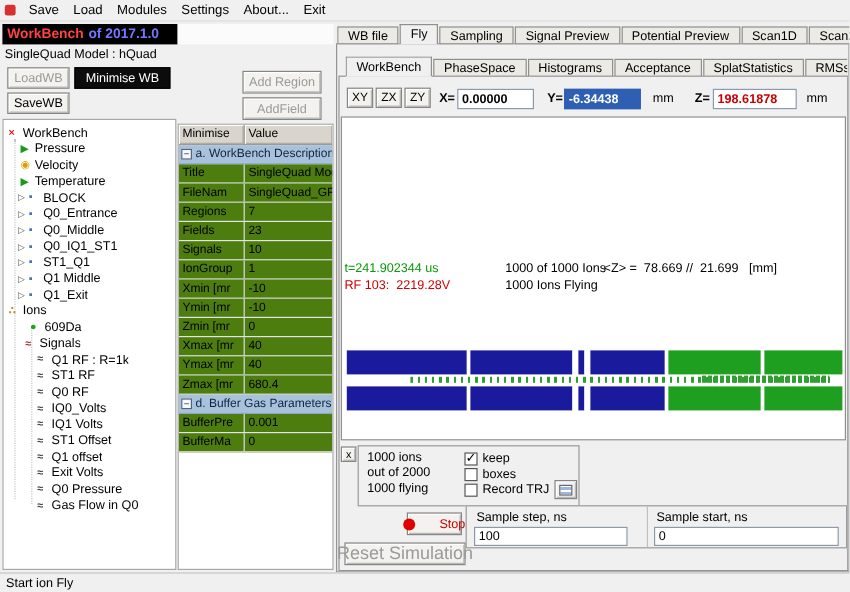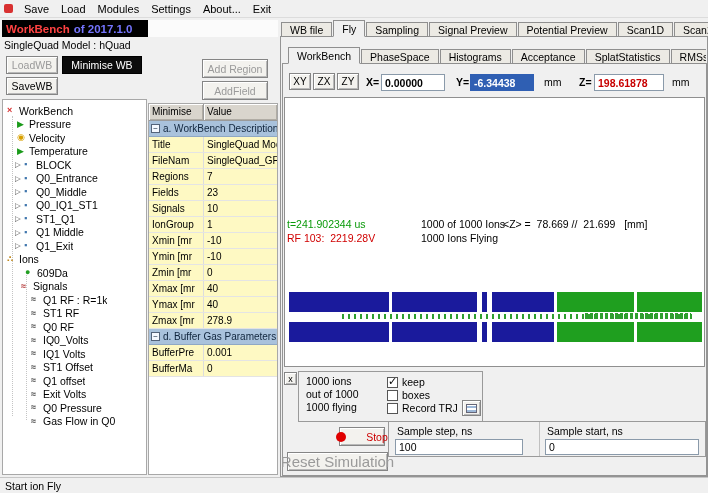--- a/index.html
+++ b/index.html
@@ -44,21 +44,21 @@
   .expander.show::before{content:"▷"}
   .ticon{flex:none;width:12px;font-size:9px;line-height:1;font-weight:bold}
   .tlabel{overflow:hidden}
 
   
   .table-panel{left:148px;top:103px;width:130px;height:372px;background:#fff;border:1px solid #a8a8a8;overflow:hidden}
   .thead{display:flex;height:17px;background:#d9d5cd;border-bottom:1px solid #9a9a9a}
   .th{font-size:10px;padding:2px 0 0 3px;box-shadow:inset 1px 1px 0 #fff,inset -1px -1px 0 #b0aca4;border-right:1px solid #9a9a9a}
   .thp{width:55px}
   .thv{flex:1;border-right:none}
-  .trow{display:flex;height:16px;border-bottom:1px solid #e4e4e4;background:#fef9c3}
+  .trow{display:flex;height:16px;border-bottom:1px solid #e4e4e4;background:#4d7c0f}
   .trow .cell-sec{display:none}
   .trow.section{background:#a9c2dc;border-bottom-color:#8fa8c4}
   .trow.section .cell-sec{display:flex;align-items:center;gap:3px;padding-left:2px;flex:1;font-size:10px;white-space:nowrap;overflow:hidden;color:#10253d}
   .cell-param{width:55px;border-right:1px solid #dcdcdc;font-size:10px;padding:2px 0 0 3px;overflow:hidden;white-space:nowrap}
   .cell-value{flex:1;font-size:10px;padding:2px 0 0 3px;overflow:hidden;white-space:nowrap}
   .secbox{width:9px;height:9px;border:1px solid #53637a;background:#f4f8ff;font-size:8px;line-height:7px;text-align:center;flex:none}
   .secbox::before{content:"−"}
 
   
   .outer-box{left:280px;top:36px;width:428px;height:441px;border:1px solid #949494;background:#f0f0f0}
@@ -346,21 +346,21 @@
           <div class="cell-value">40</div>
         </div>
         <div class="trow">
 
           <div class="cell-param">Ymax [mr</div>
           <div class="cell-value">40</div>
         </div>
         <div class="trow">
 
           <div class="cell-param">Zmax [mr</div>
-          <div class="cell-value">278.9</div>
+          <div class="cell-value">680.4</div>
         </div>
         <div class="trow section">
           <div class="cell-sec">
             <span class="secbox"></span>
             <span class="sec-label">d. Buffer Gas Parameters</span>
           </div>
 
         </div>
         <div class="trow">
 
@@ -474,21 +474,21 @@
         <div class="seg" style="width: 65px; background: rgb(31, 159, 31);"></div>
       </div>
     <div class="ions-band"></div>
     <div class="ions-band2"></div>
   </div>
 
   <button class="btn abs x-btn">x</button>
 
   <div class="ions-box abs">
     <div class="count c1">1000 ions</div>
-    <div class="count c2">out of 1000</div>
+    <div class="count c2">out of 2000</div>
     <div class="count c3">1000 flying</div>
     <div class="cb cb-keep" data-checked="true">
       <span class="cbox"></span>
       <span>keep</span>
     </div>
     <div class="cb cb-boxes" data-checked="false">
       <span class="cbox"></span>
       <span>boxes</span>
     </div>
     <div class="cb cb-record" data-checked="false">

